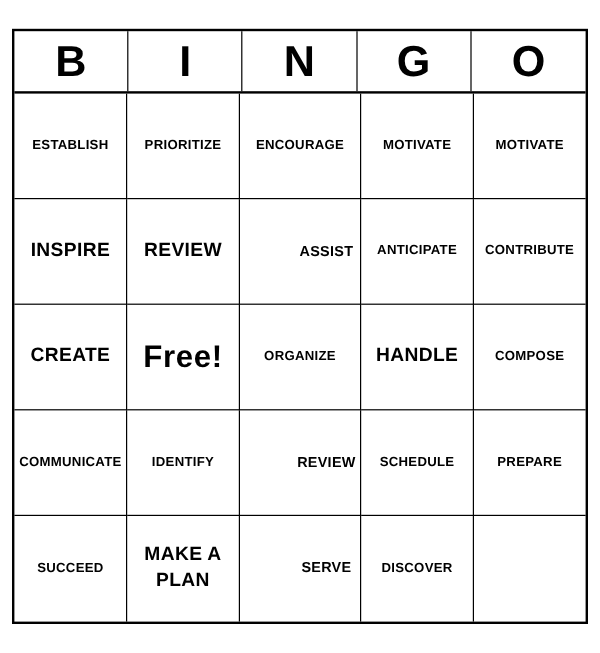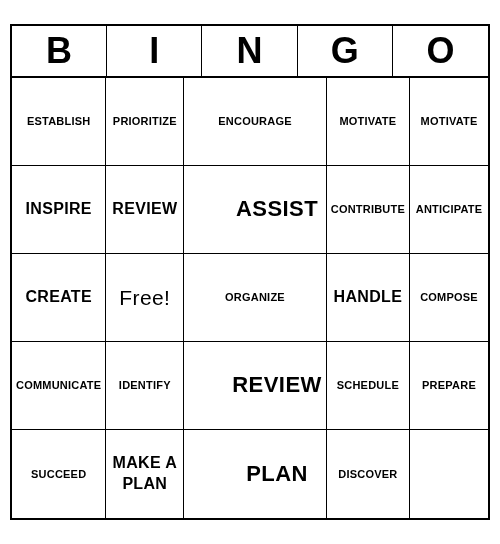--- a/index.html
+++ b/index.html
@@ -69,28 +69,28 @@
 
     .cell-text {
       font-size: 11px;
       font-weight: bold;
       letter-spacing: 0.02em;
       line-height: 1.3;
       text-transform: uppercase;
     }
 
     .cell-text.large {
-      font-size: 22px;
+      font-size: 12px;
       text-transform: none;
       margin-left: 44px;
     }
 
     .cell-text.xlarge {
-      font-size: 21px;
-      font-weight: normal;
+      font-size: 26px;
+      font-weight: bold;
       text-transform: none;
     }
 
     .cell-text.medium {
       font-size: 16px;
     }
   </style>
 </head>
 <body>
 
@@ -121,24 +121,24 @@
       <div class="bingo-cell">
         <span class="cell-text medium">INSPIRE</span>
       </div>
       <div class="bingo-cell">
         <span class="cell-text medium">REVIEW</span>
       </div>
       <div class="bingo-cell">
         <span class="cell-text large">ASSIST</span>
       </div>
       <div class="bingo-cell">
-        <span class="cell-text">CONTRIBUTE</span>
+        <span class="cell-text">ANTICIPATE</span>
       </div>
       <div class="bingo-cell">
-        <span class="cell-text">ANTICIPATE</span>
+        <span class="cell-text">CONTRIBUTE</span>
       </div>
       <div class="bingo-cell">
         <span class="cell-text medium">CREATE</span>
       </div>
       <div class="bingo-cell">
         <span class="cell-text xlarge">Free!</span>
       </div>
       <div class="bingo-cell">
         <span class="cell-text">ORGANIZE</span>
       </div>
@@ -163,19 +163,19 @@
       <div class="bingo-cell">
         <span class="cell-text">PREPARE</span>
       </div>
       <div class="bingo-cell">
         <span class="cell-text">SUCCEED</span>
       </div>
       <div class="bingo-cell">
         <span class="cell-text medium">MAKE A PLAN</span>
       </div>
       <div class="bingo-cell">
-        <span class="cell-text large">PLAN</span>
+        <span class="cell-text large">SERVE</span>
       </div>
       <div class="bingo-cell">
         <span class="cell-text">DISCOVER</span>
       </div>
     </div>
 </div>
 
 </body></html>

